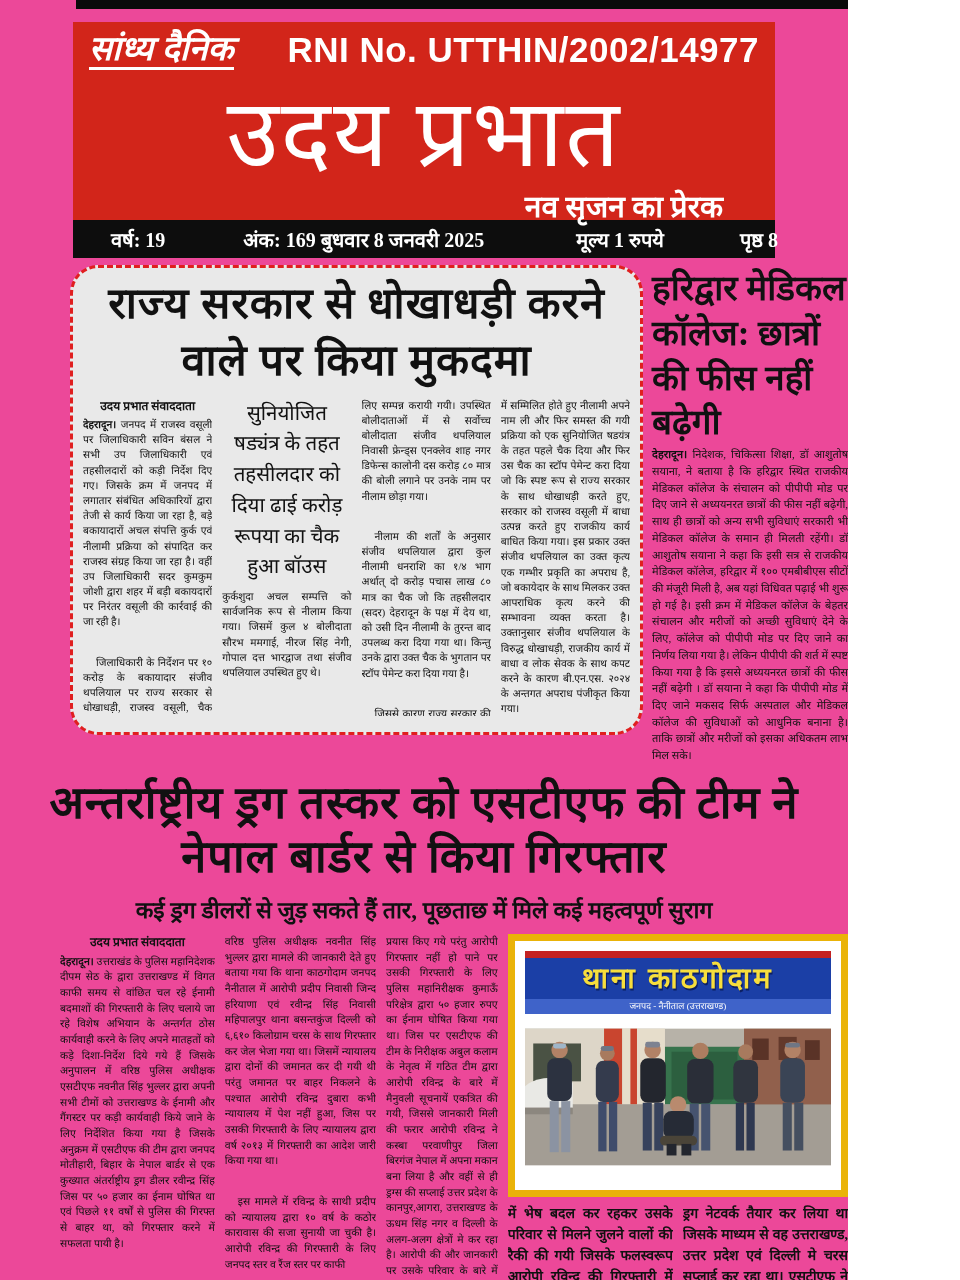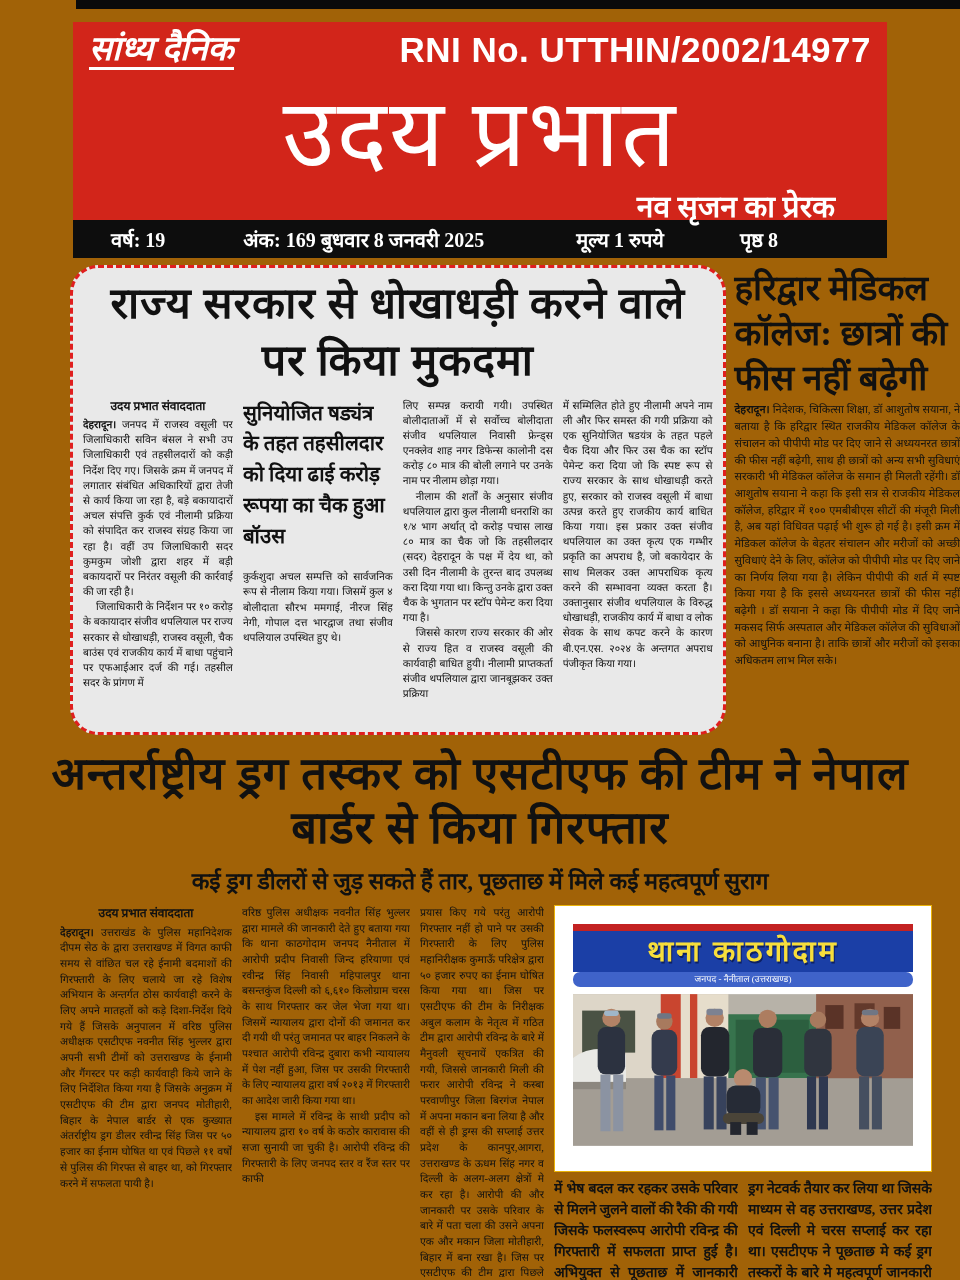--- a/index.html
+++ b/index.html
@@ -1,19 +1,19 @@
 <!DOCTYPE html>
 <html><head>
 <meta charset="utf-8">
 <style>
   * { margin:0; padding:0; box-sizing:border-box; }
   html,body { background:#ffffff; }
   .page {
-    position:relative; width:960px; height:1280px; overflow:hidden;
-    background:#a16207; font-family:"Liberation Serif","DejaVu Serif",serif; color:#111;
+    position:relative; width:848px; height:1280px; overflow:hidden;
+    background:#ec4899; font-family:"Liberation Serif","DejaVu Serif",serif; color:#111;
   }
   .top-strip { margin-left:76px; height:9px; background:#0a0a0a; }
 
   
   .masthead {
     margin:13px 73px 0 73px; height:198px; background:#d2251a;
     padding:8px 16px 8px 16px; color:#fff;
   }
   .mh-row { display:flex; justify-content:space-between; align-items:flex-start; }
   .mh-kicker { font-size:34px; font-weight:bold; font-style:italic; border-bottom:3px solid #fff; line-height:1.1; }
@@ -40,48 +40,48 @@
   }
   .lead-headline {
     font-size:43px; font-weight:bold; text-align:center; line-height:1.32;
     margin:2px 4px 8px 4px; letter-spacing:1px;
   }
   .lead-cols { display:flex; gap:10px; }
   .lead-cols .col { flex:1; font-size:10.4px; line-height:1.46; text-align:justify; overflow:hidden; height:318px; }
   .byline { text-align:center; font-weight:bold; font-size:12px; margin-bottom:2px; }
   .dateline { font-weight:bold; }
   .para { text-align:justify; }
-  .para.indent { text-indent:13px; }
-  .subhead { font-size:20.5px; font-weight:bold; line-height:1.5; text-align:left; margin-bottom:18px; }
+  .para.indent { text-indent:13px;margin-top:25px; }
+  .subhead { font-size:20.5px; font-weight:normal; line-height:1.5; text-align:center; margin-bottom:7px; }
 
   
   .sidebar { width:226px; padding-top:2px; }
   .sb-headline { font-size:35px; font-weight:bold; text-align:left; line-height:1.28; }
   .sb-body { font-size:11px; line-height:1.52; text-align:justify; }
 
   
   .headline2 {
     margin:12px 10px 0 10px; text-align:center; font-size:45px; font-weight:bold;
     line-height:1.2; letter-spacing:1px;
   }
   .subheadline2 { text-align:center; font-size:23px; font-weight:600; margin-top:9px; }
   .bottom-row { margin:9px 0 0 60px; display:flex; gap:10px; }
   .bcol { font-size:10.6px; line-height:1.48; text-align:justify; overflow:hidden; height:372px; }
   .bcol1 { width:172px; } .bcol2 { width:168px; } .bcol3 { width:124px; }
 
   
   .photo-block { width:378px; }
-  .photo-frame { border:1px solid #eab308; background:#fff; padding:18px; }
+  .photo-frame { border:7px solid #eab308; background:#fff; padding:10px; }
   .sign-red  { height:7px; background:#c32222; }
   .sign-blue {
     background:#1b3fa6; color:#f7de3c; font-weight:bold; font-size:29px;
     text-align:center; height:41px; line-height:41px; letter-spacing:3px;
     text-shadow:1px 2px 0 #0c1f63; overflow:hidden; white-space:nowrap;
   }
-  .sign-sub { background:#3f63c9; color:#fff; font-size:9px; text-align:center; height:15px; line-height:15px;border-radius:7px; }
+  .sign-sub { background:#3f63c9; color:#fff; font-size:9px; text-align:center; height:15px; line-height:15px; }
   .scene { display:block; width:100%; height:166px; }
   .photo-cols { display:flex; gap:10px; margin-top:6px; }
   .photo-cols .pcol { flex:1; font-size:14px; line-height:1.5; text-align:justify; overflow:hidden; height:126px;font-weight:bold; }
 </style>
 </head>
 <body>
 
 <div class="page">
 
   <div class="top-strip"></div>

